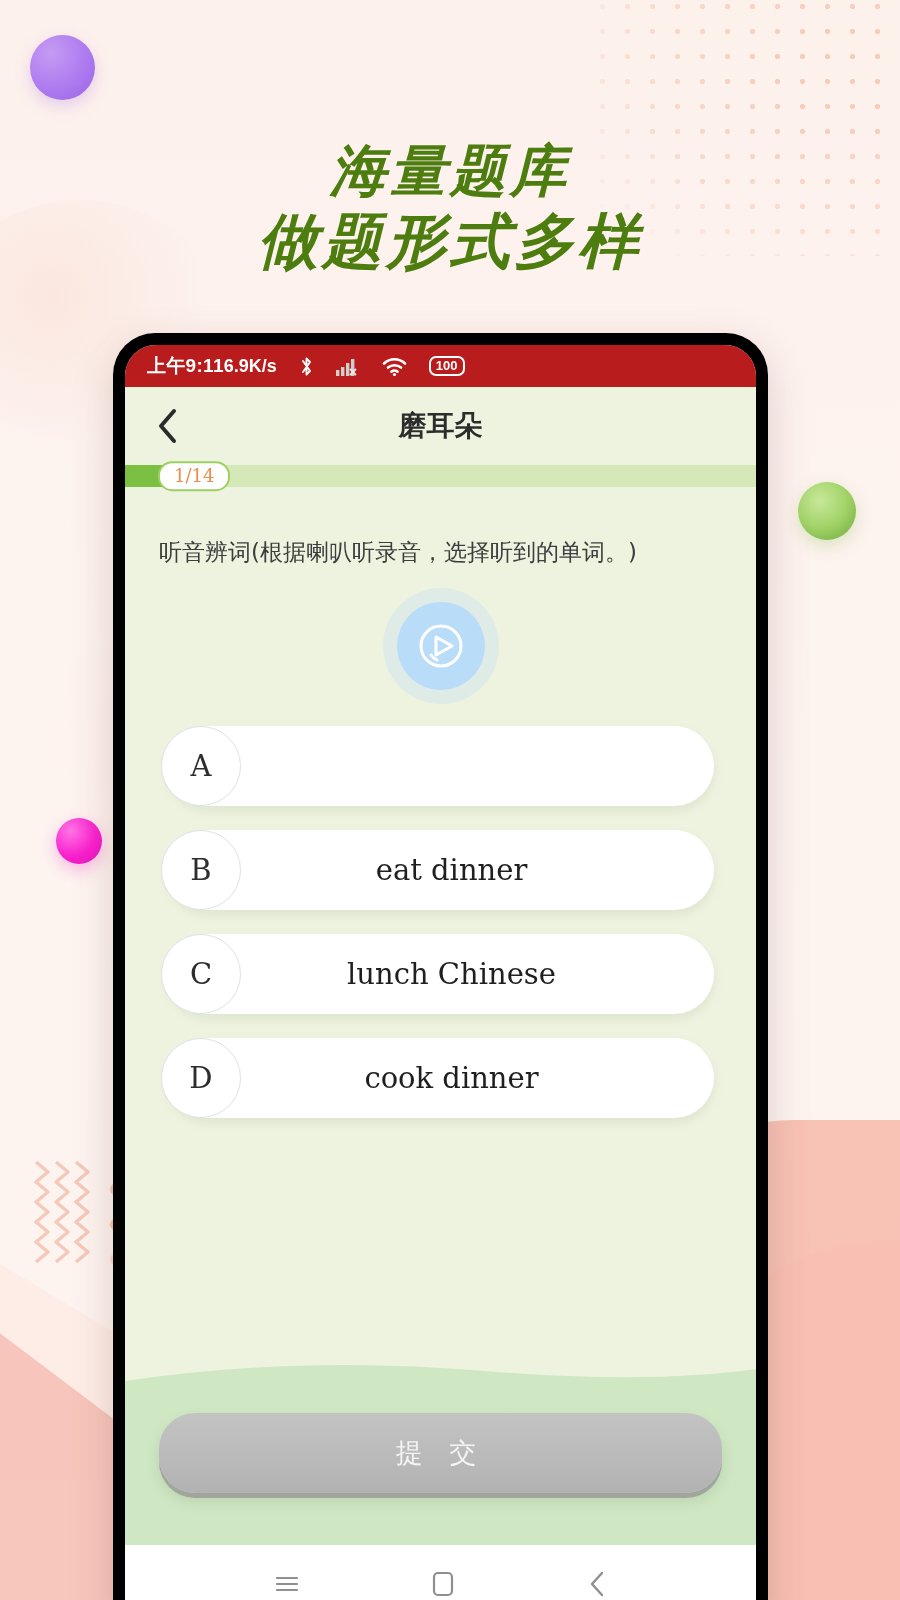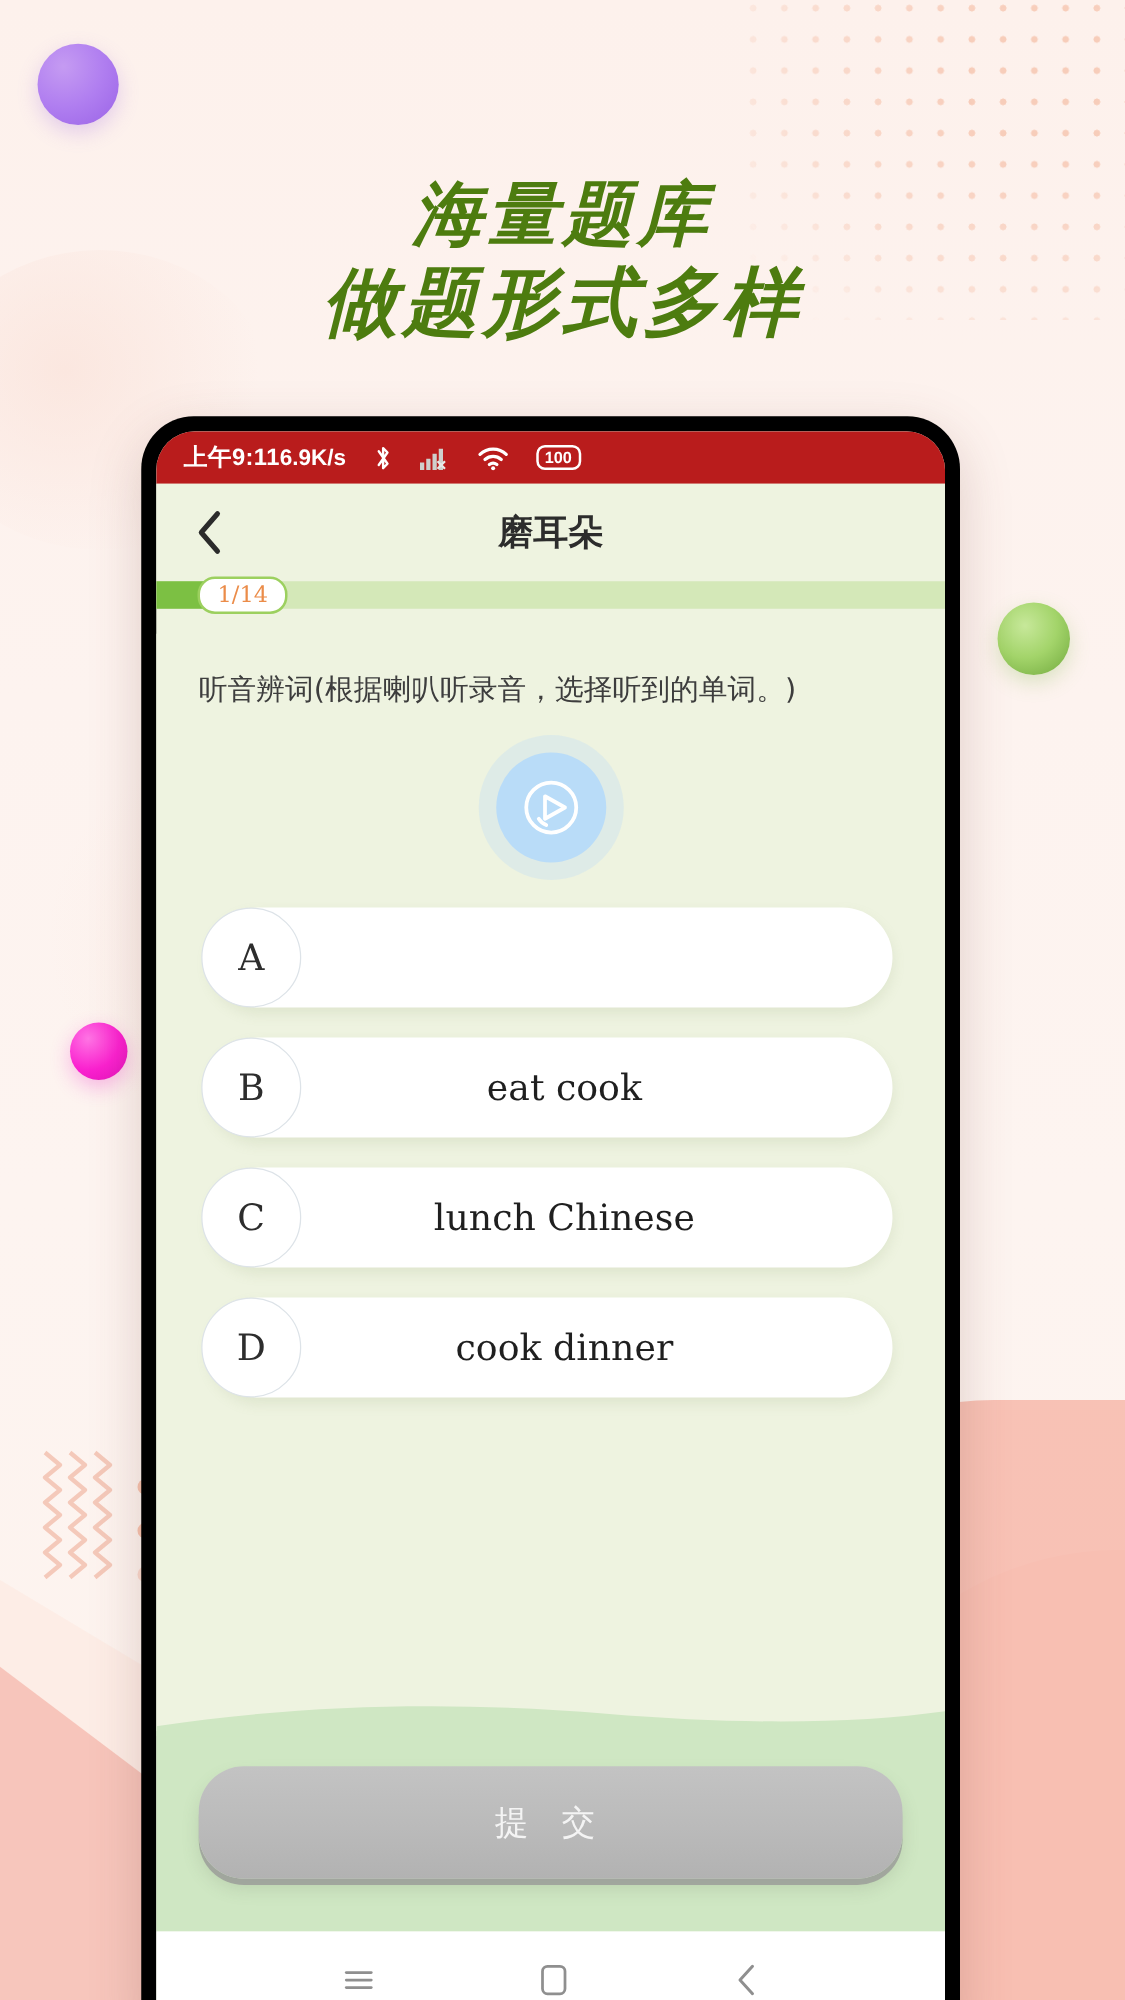--- a/index.html
+++ b/index.html
@@ -294,21 +294,21 @@
     background: #cfe7c3;
   }
   .footer-wave {
     position: absolute;
     top: -26px; left: 0; right: 0; height: 30px;
     overflow: hidden;
   }
   .submit-btn {
     position: absolute;
     left: 34px; right: 34px; top: 28px;
-    height: 90px;
+    height: 80px;
     border-radius: 36px;
     background: linear-gradient(180deg, #c3c3c3 0%, #bababa 55%, #b2b2b2 100%);
     box-shadow: 0 5px 0 rgba(150,150,150,.75), 0 8px 14px rgba(100,110,90,.18);
     display: flex; align-items: center; justify-content: center;
     color: #f4f4f4;
     font-size: 27px;
     letter-spacing: 9px;
     font-family: "DejaVu Sans", "Liberation Sans", sans-serif;
     cursor: pointer;
   }
@@ -419,21 +419,21 @@
           </svg>
         </div>
       </div>
 
       <div class="options">
         <div class="option">
           <div class="option-badge">A</div>
         </div>
         <div class="option">
           <div class="option-badge">B</div>
-          <div class="option-label">eat cook</div>
+          <div class="option-label">eat dinner</div>
         </div>
         <div class="option">
           <div class="option-badge">C</div>
           <div class="option-label">lunch Chinese</div>
         </div>
         <div class="option">
           <div class="option-badge">D</div>
           <div class="option-label">cook dinner</div>
         </div>
       </div>

